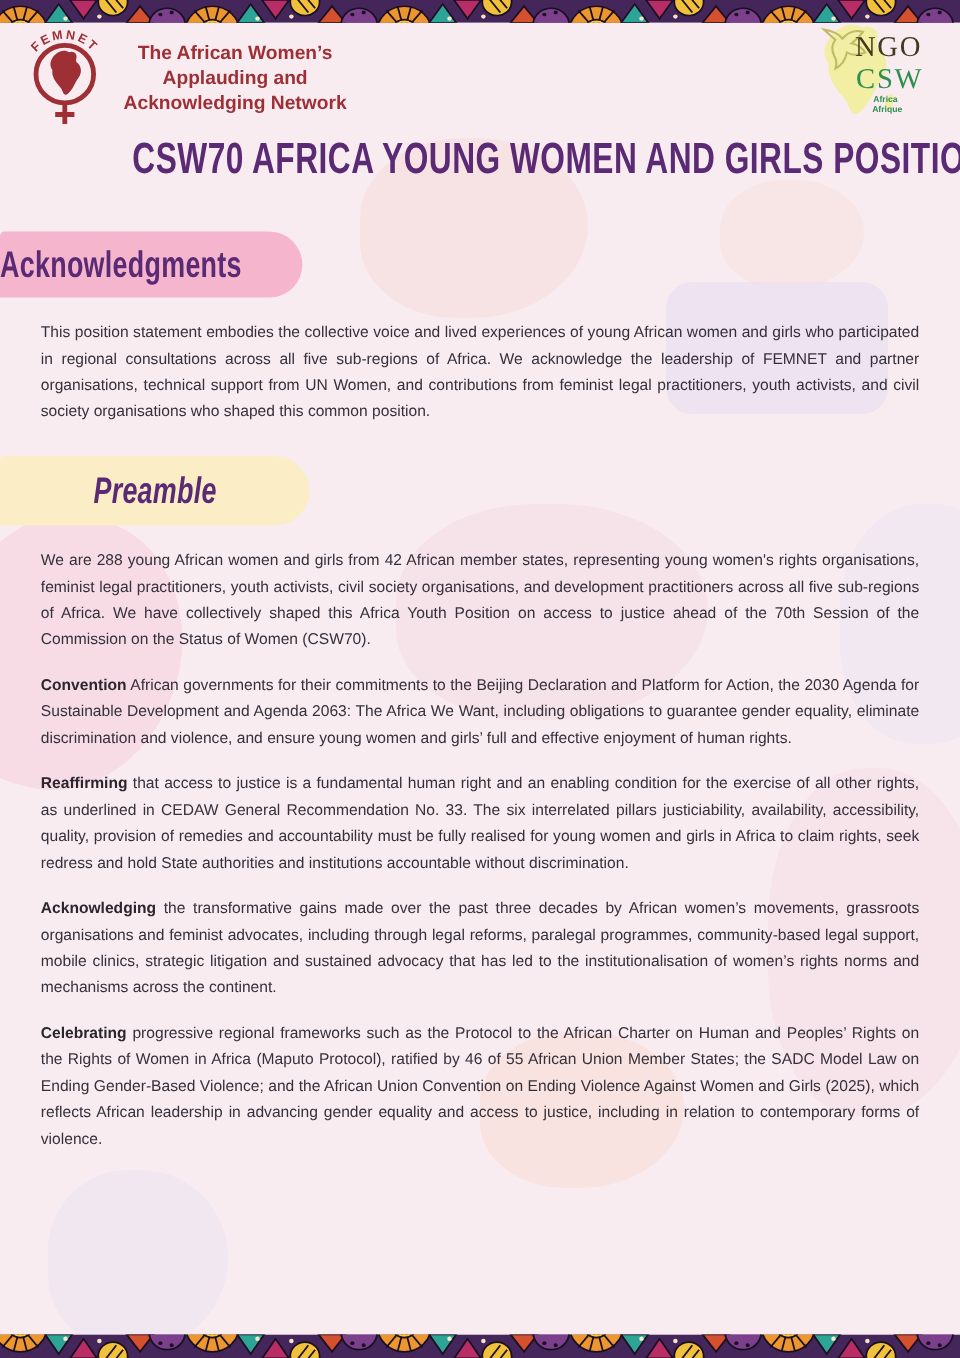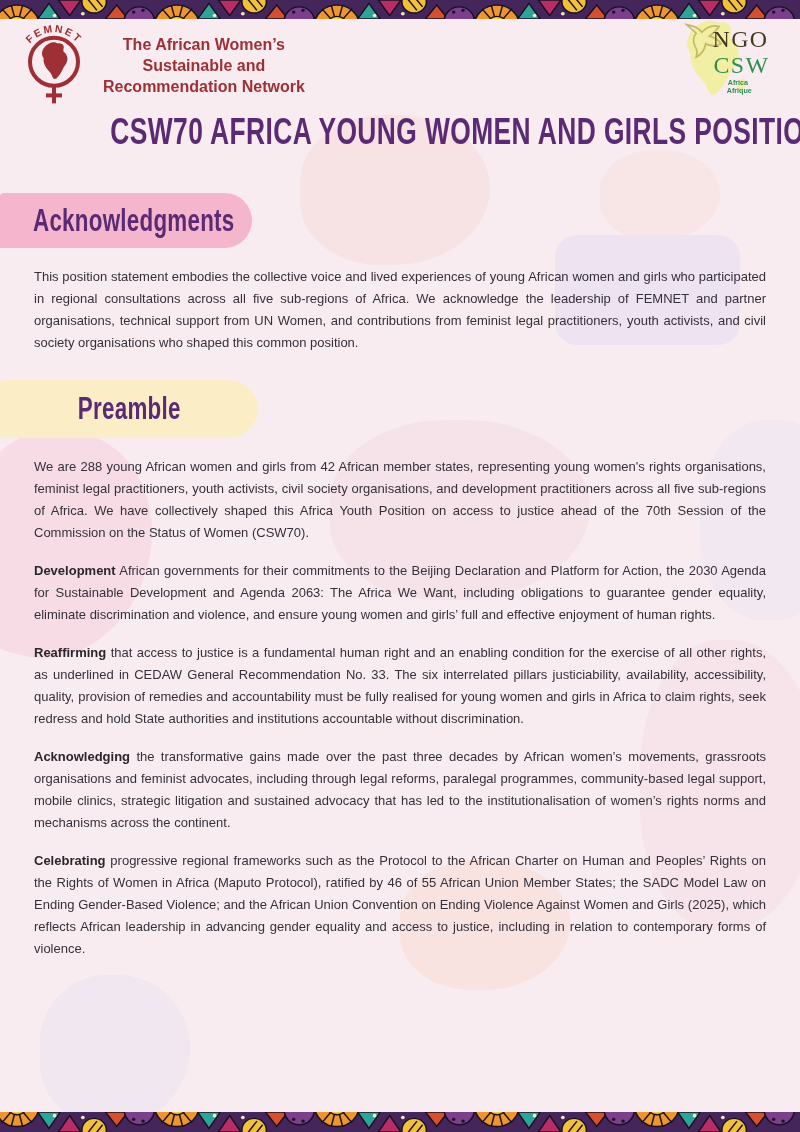--- a/index.html
+++ b/index.html
@@ -24,23 +24,23 @@
   .ngocsw { margin-top:2px; }
 
   
   .title-wrap { position:relative; text-align:center; margin-top:10px; height:44px; }
   .title-text { display:inline-block; white-space:nowrap; font-weight:bold; font-size:33px;
     color:#5b2a74; letter-spacing:0.5px; transform:scale(0.8,1.1); transform-origin:center; }
 
   
   .pill { position:relative; display:flex; align-items:center; box-sizing:border-box; }
   .pill-ack { width:252px; height:55px; margin-top:36px; background:#f5b6cd;
-    border-radius:4px 30px 30px 0; padding-left:33px; }
+    border-radius:4px 30px 30px 0; }
   .pill-pre { width:258px; height:58px; margin-top:26px; background:#fbeec6;
-    border-radius:4px 30px 30px 0; justify-content:center; }
+    border-radius:4px 30px 30px 0; justify-content:center;font-style:italic; }
   .heading-text { display:inline-block; white-space:nowrap; font-weight:bold; font-size:28px;
     color:#5b2a74; letter-spacing:0.3px; transform:scale(0.8,1.1); }
   .pill-ack .heading-text { transform-origin:left center; }
   .pill-pre .heading-text { transform-origin:center; }
 
   
   .para { position:relative; margin:16px 34px 0 34px; font-size:13px; line-height:22px;
     text-align:justify; color:#35303a; }
   .para.first { margin-top:18px; }
   .para b { color:#2b262c; }
@@ -101,22 +101,22 @@
         <text font-size="13" font-weight="bold" fill="#9d2f35" letter-spacing="2.5">
           <textPath href="#femnetArc" startOffset="50%" text-anchor="middle">FEMNET</textPath>
         </text>
         <circle cx="50" cy="52" r="30" fill="none" stroke="#9d2f35" stroke-width="5"></circle>
         <line x1="50" y1="82" x2="50" y2="104" stroke="#9d2f35" stroke-width="5"></line>
         <line x1="40" y1="94" x2="60" y2="94" stroke="#9d2f35" stroke-width="5"></line>
         <path fill="#9d2f35" transform="translate(27,26) scale(0.46)" d="M38,6 C45,2 55,3 60,7 C66,4 74,7 76,13 C78,19 74,23 76,29 C84,34 88,44 86,54 C84,63 78,68 74,76 C70,85 64,95 57,101 C52,105 47,103 45,96 C43,88 37,84 32,77 C26,69 20,58 22,47 C16,40 16,28 22,20 C26,13 32,9 38,6 Z"></path>
       </svg>
       <div class="femnet-tagline">
         <div>The African Women’s</div>
-        <div>Sustainable and</div>
-        <div>Recommendation Network</div>
+        <div>Applauding and</div>
+        <div>Acknowledging Network</div>
       </div>
     </div>
 
     <svg class="ngocsw" width="112" height="88" viewBox="0 0 112 92">
       <path fill="#f2eea3" transform="translate(6,2) scale(0.78)" d="M38,6 C45,2 55,3 60,7 C66,4 74,7 76,13 C78,19 74,23 76,29 C84,34 88,44 86,54 C84,63 78,68 74,76 C70,85 64,95 57,101 C52,105 47,103 45,96 C43,88 37,84 32,77 C26,69 20,58 22,47 C16,40 16,28 22,20 C26,13 32,9 38,6 Z"></path>
       <ellipse cx="76" cy="72" rx="3.5" ry="7" fill="#f2eea3" transform="rotate(18 76 72)"></ellipse>
       <path fill="none" stroke="#c2bb66" stroke-width="1.8" d="M28,32 Q24,24 29,18 L19,9 Q31,11 35,17 Q43,8 53,11 Q49,17 43,21 Q51,23 55,29 Q45,33 39,29 Q37,39 29,43 Q31,37 28,32 Z"></path>
       <text x="46" y="32" font-family="Liberation Serif, serif" font-size="25" letter-spacing="1.5" fill="#44381f">NGO</text>
       <text x="47" y="60" font-family="Liberation Serif, serif" font-size="25" letter-spacing="1.5" fill="#2f8f4e">CSW</text>
       <text x="62" y="72" font-size="7.5" font-weight="bold" fill="#2f8f4e">Africa</text>
@@ -130,21 +130,21 @@
 
   <div class="pill pill-ack">
     <span class="heading-text">Acknowledgments</span>
   </div>
   <p class="para first"><b></b><span>This position statement embodies the collective voice and lived experiences of young African women and girls who participated in regional consultations across all five sub-regions of Africa. We acknowledge the leadership of FEMNET and partner organisations, technical support from UN Women, and contributions from feminist legal practitioners, youth activists, and civil society organisations who shaped this common position.</span></p>
 
   <div class="pill pill-pre">
     <span class="heading-text">Preamble</span>
   </div>
   <p class="para first"><b></b><span>We are 288 young African women and girls from 42 African member states, representing young women's rights organisations, feminist legal practitioners, youth activists, civil society organisations, and development practitioners across all five sub-regions of Africa. We have collectively shaped this Africa Youth Position on access to justice ahead of the 70th Session of the Commission on the Status of Women (CSW70).</span></p>
-  <p class="para"><b>Development</b><span> African governments for their commitments to the Beijing Declaration and Platform for Action, the 2030 Agenda for Sustainable Development and Agenda 2063: The Africa We Want, including obligations to guarantee gender equality, eliminate discrimination and violence, and ensure young women and girls’ full and effective enjoyment of human rights.</span></p>
+  <p class="para"><b>Convention</b><span> African governments for their commitments to the Beijing Declaration and Platform for Action, the 2030 Agenda for Sustainable Development and Agenda 2063: The Africa We Want, including obligations to guarantee gender equality, eliminate discrimination and violence, and ensure young women and girls’ full and effective enjoyment of human rights.</span></p>
   <p class="para"><b>Reaffirming</b><span> that access to justice is a fundamental human right and an enabling condition for the exercise of all other rights, as underlined in CEDAW General Recommendation No. 33. The six interrelated pillars justiciability, availability, accessibility, quality, provision of remedies and accountability must be fully realised for young women and girls in Africa to claim rights, seek redress and hold State authorities and institutions accountable without discrimination.</span></p>
   <p class="para"><b>Acknowledging</b><span> the transformative gains made over the past three decades by African women’s movements, grassroots organisations and feminist advocates, including through legal reforms, paralegal programmes, community-based legal support, mobile clinics, strategic litigation and sustained advocacy that has led to the institutionalisation of women’s rights norms and mechanisms across the continent.</span></p>
   <p class="para"><b>Celebrating</b><span> progressive regional frameworks such as the Protocol to the African Charter on Human and Peoples’ Rights on the Rights of Women in Africa (Maputo Protocol), ratified by 46 of 55 African Union Member States; the SADC Model Law on Ending Gender-Based Violence; and the African Union Convention on Ending Violence Against Women and Girls (2025), which reflects African leadership in advancing gender equality and access to justice, including in relation to contemporary forms of violence.</span></p>
 
   <svg class="band band-bottom" width="800" height="20" viewBox="0 0 850 22" preserveAspectRatio="none">
     <g transform="translate(0,22) scale(1,-1)">
       <use href="#tile" x="0"></use>
         <use href="#tile" x="170"></use>
         <use href="#tile" x="340"></use>
       <use href="#tile" x="510"></use>

